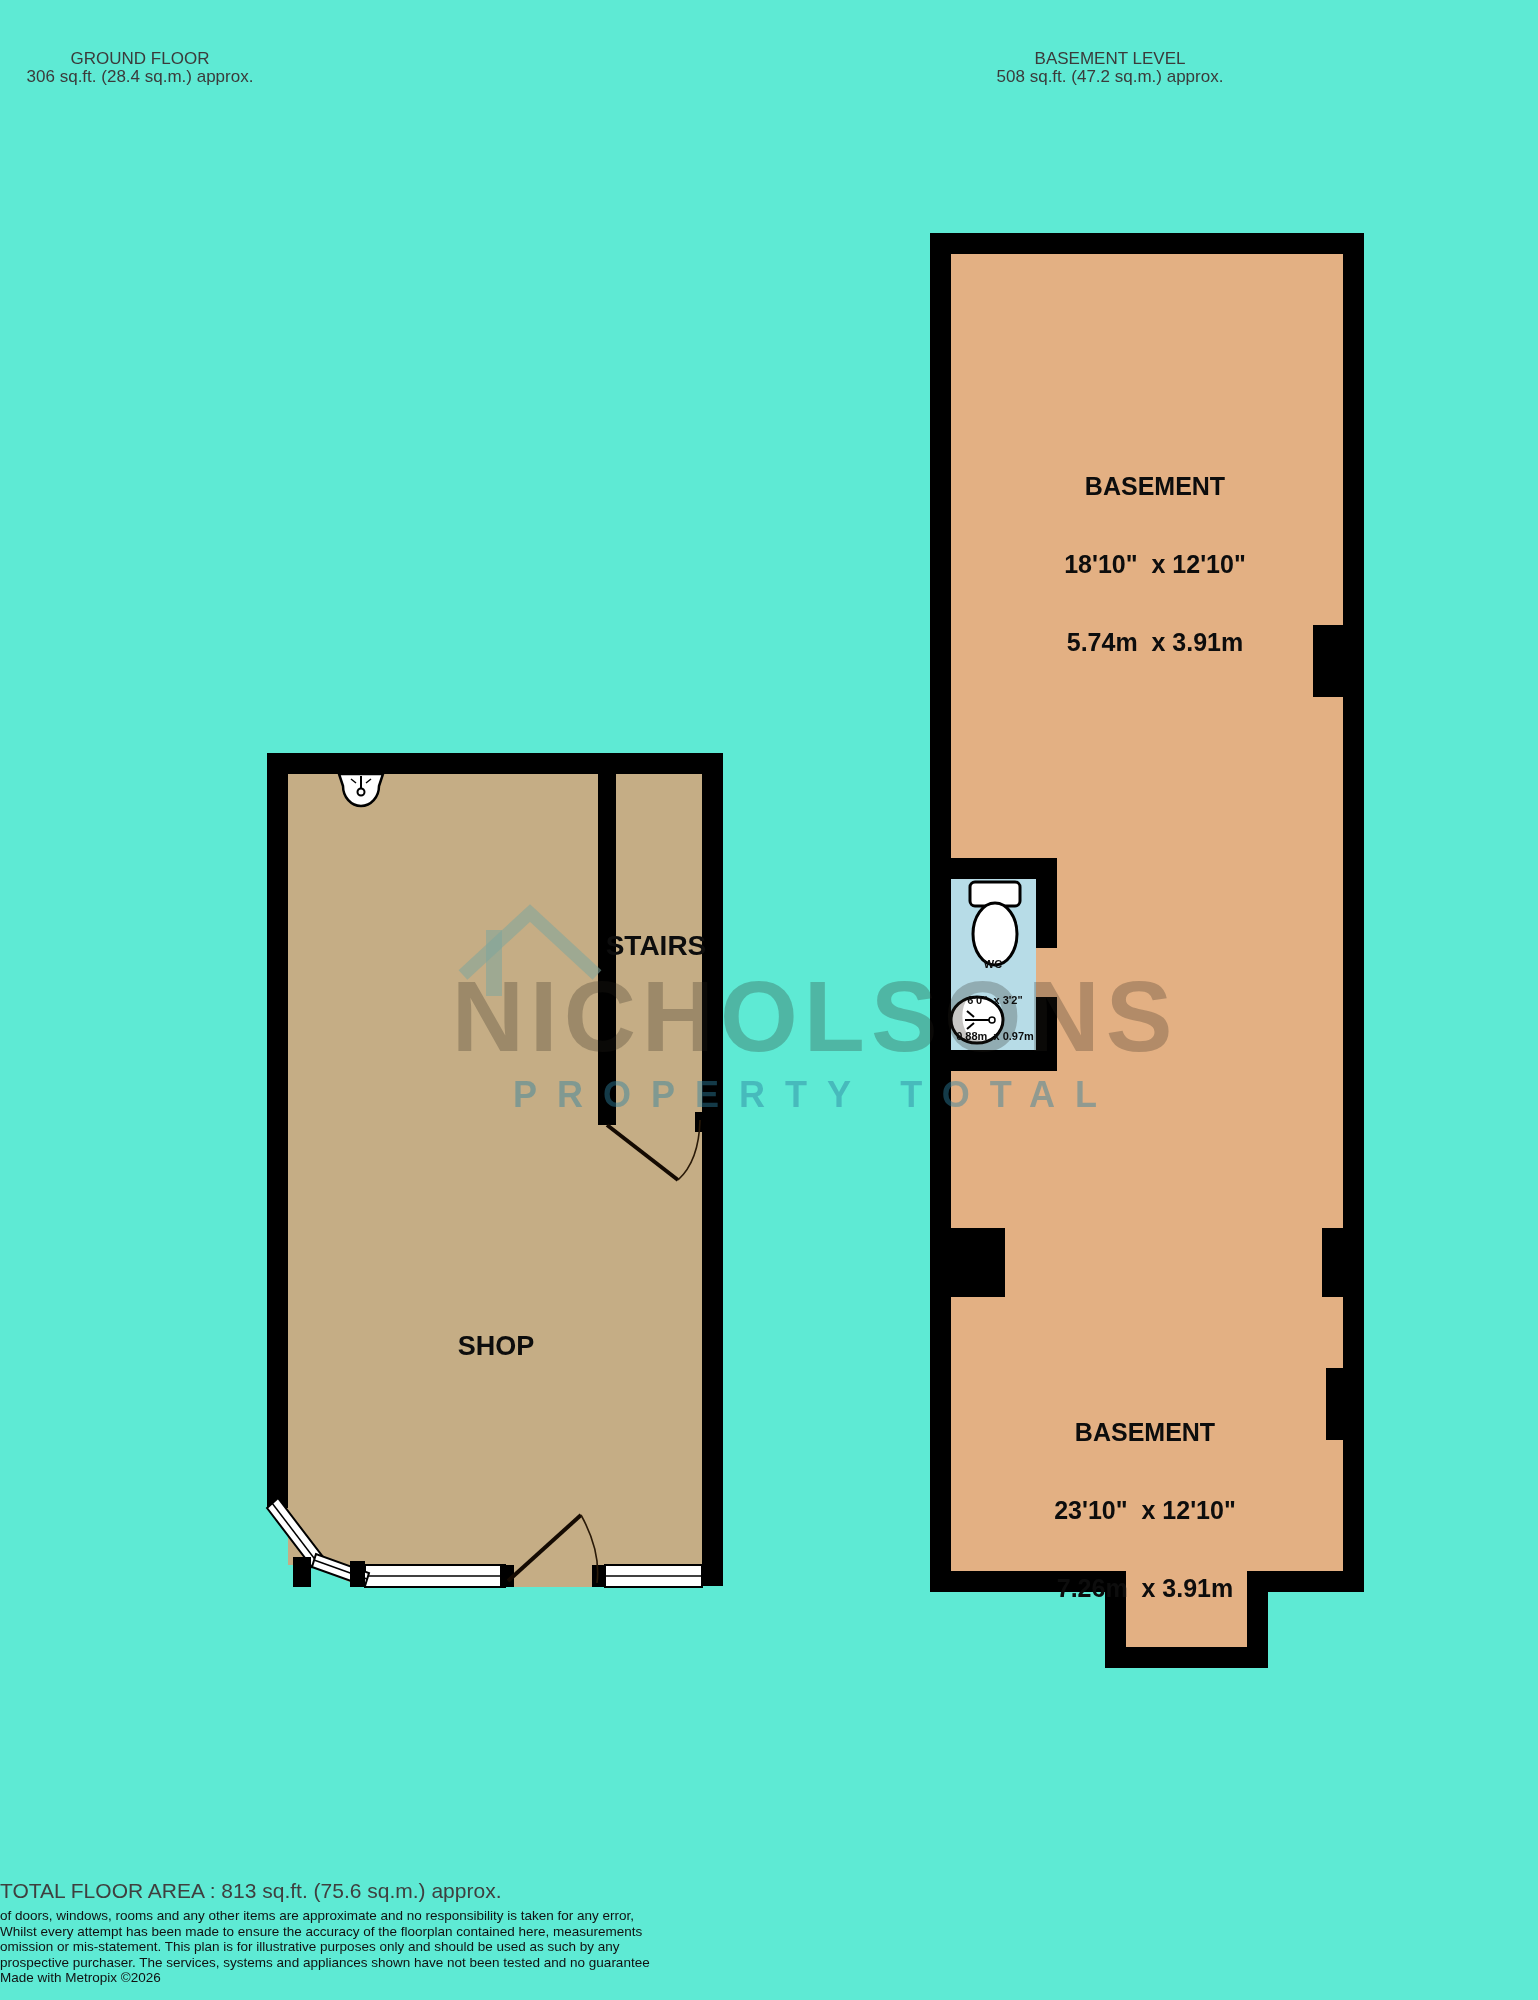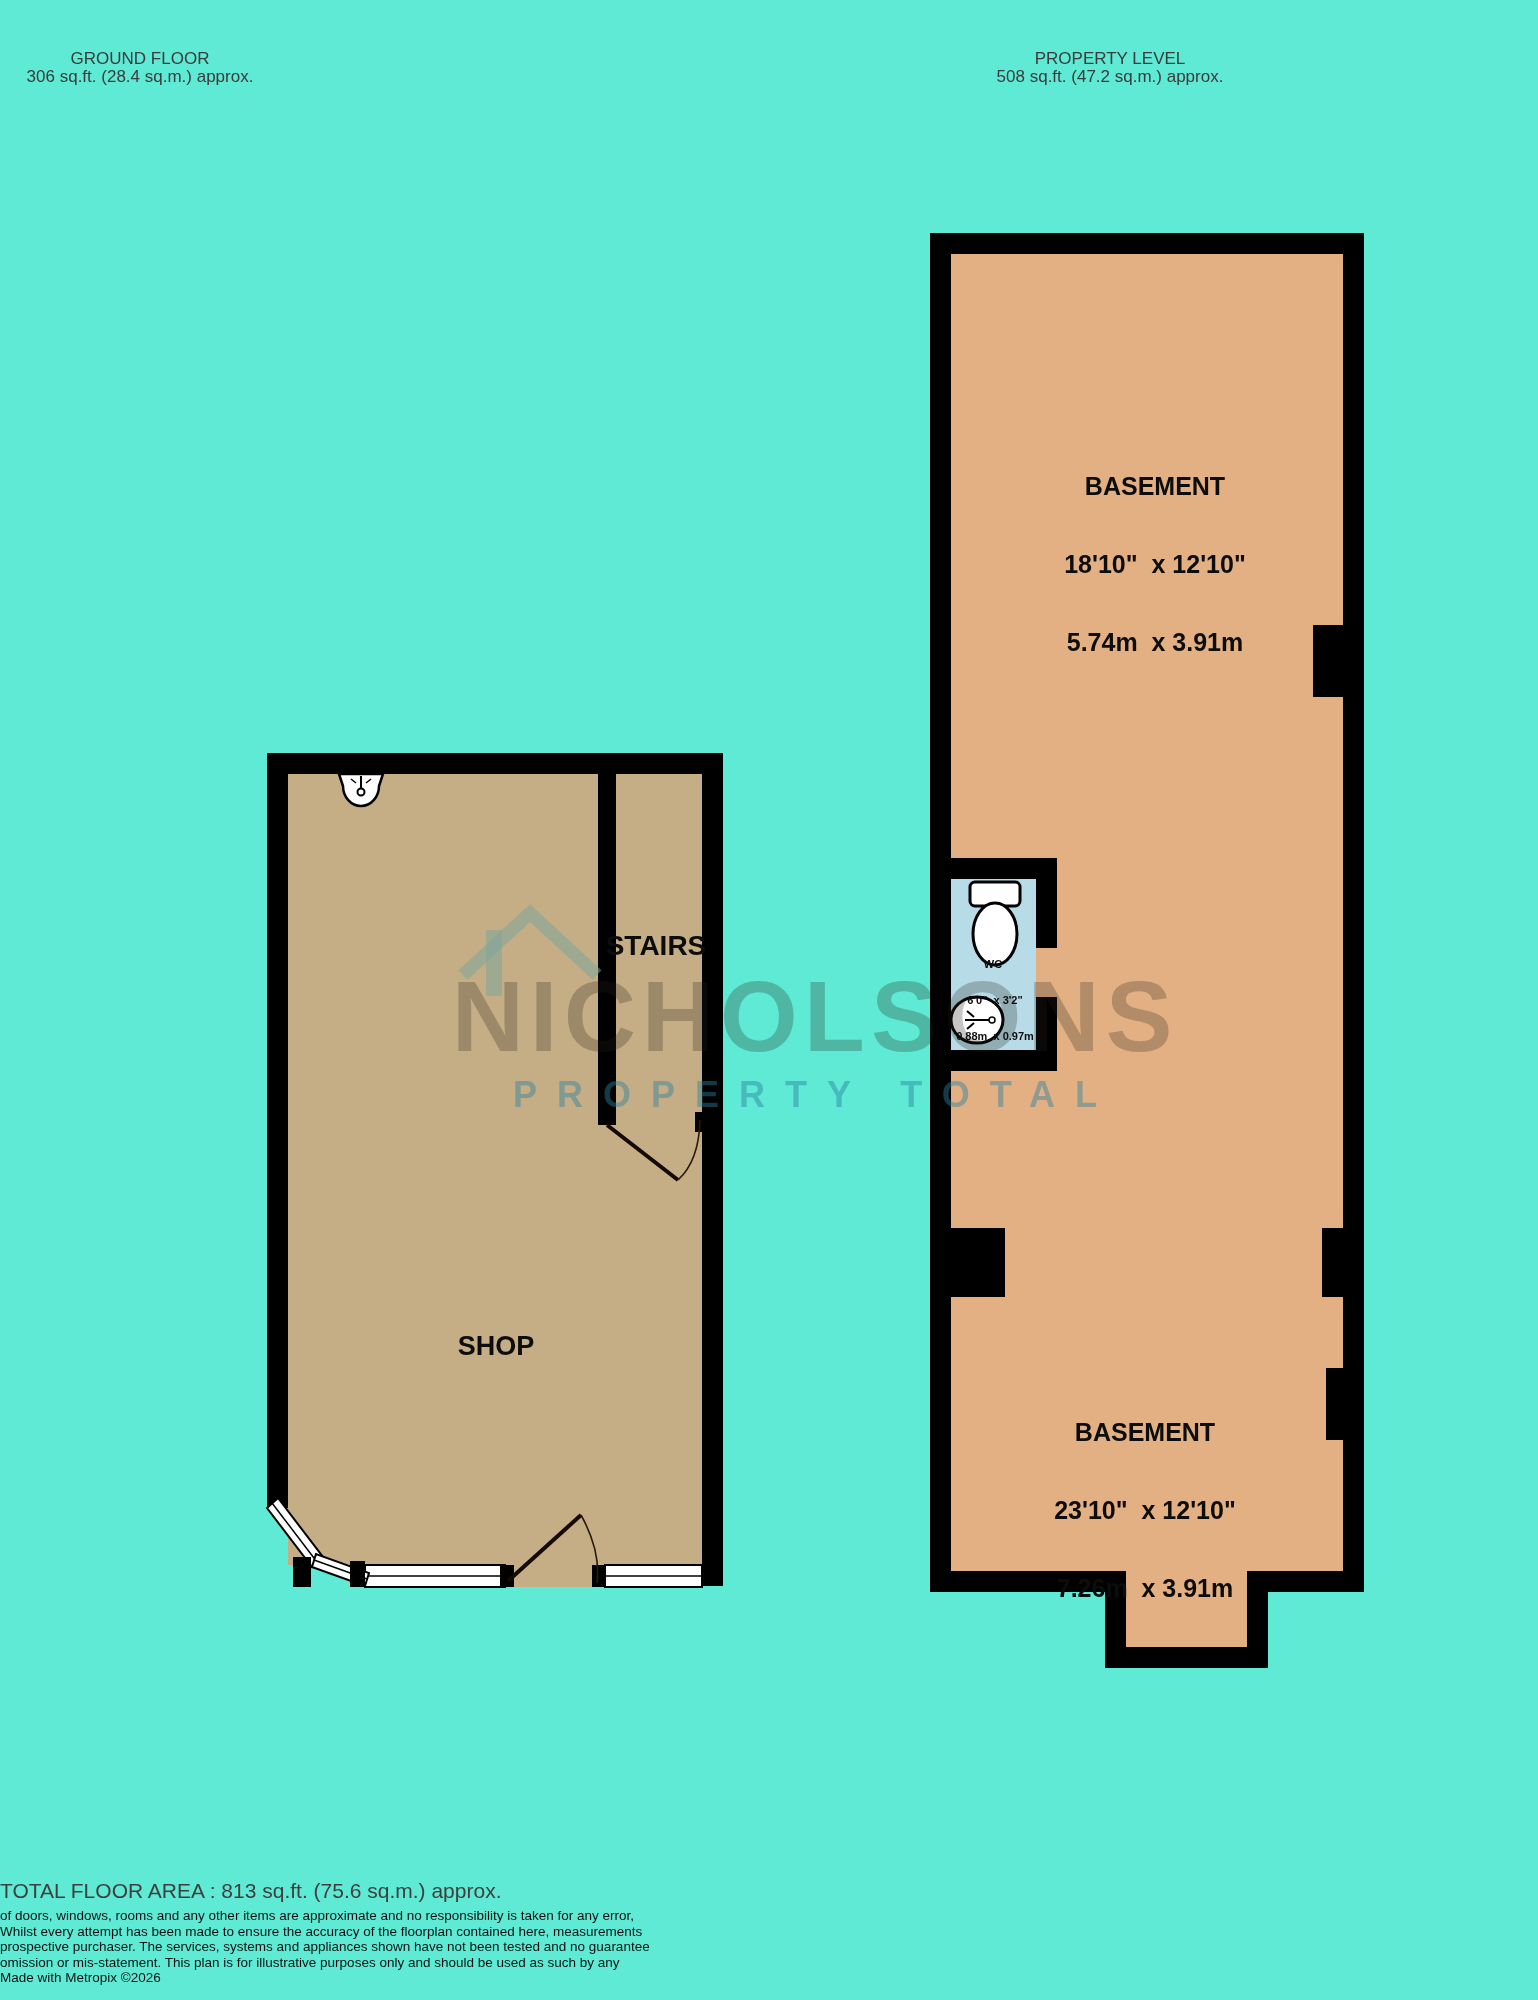--- a/index.html
+++ b/index.html
@@ -29,21 +29,21 @@
 </head>
 <body>
 
 <div id="canvas">
 
   <div class="hdr" style="left:20px;top:50px;width:240px;">
     <div>GROUND FLOOR</div>
     <div>306 sq.ft. (28.4 sq.m.) approx.</div>
   </div>
   <div class="hdr" style="left:985px;top:50px;width:250px;">
-    <div>PROPERTY LEVEL</div>
+    <div>BASEMENT LEVEL</div>
     <div>508 sq.ft. (47.2 sq.m.) approx.</div>
   </div>
 
   <svg class="plan-svg" style="left:920px;top:225px;" width="455" height="1455" viewBox="0 0 455 1455">
 
     <rect x="31" y="29" width="392" height="1317" fill="#e3b083"></rect>
     <rect x="206" y="1346" width="121" height="76" fill="#e3b083"></rect>
     <rect x="31" y="654" width="85" height="171" fill="#b7dce7"></rect>
 
     <rect class="wall" x="10" y="8" width="434" height="21"></rect>
@@ -152,18 +152,18 @@
     <div>6'0"  x 3'2"</div>
     <div>0.88m  x 0.97m</div>
   </div>
   <div class="lbl room-mid" style="left:586px;top:934px;width:140px;">STAIRS</div>
   <div class="lbl" style="left:396px;top:1331px;width:200px;font-size:27px;">SHOP</div>
 
   <div class="footer-line total" style="top:1879px;">TOTAL FLOOR AREA : 813 sq.ft. (75.6 sq.m.) approx.</div>
   <div class="footer-line disc" style="top:1908px;">
     <div>of doors, windows, rooms and any other items are approximate and no responsibility is taken for any error,</div>
     <div>Whilst every attempt has been made to ensure the accuracy of the floorplan contained here, measurements</div>
+    <div>omission or mis-statement. This plan is for illustrative purposes only and should be used as such by any</div>
     <div>prospective purchaser. The services, systems and appliances shown have not been tested and no guarantee</div>
-    <div>omission or mis-statement. This plan is for illustrative purposes only and should be used as such by any</div>
     <div>Made with Metropix ©2026</div>
   </div>
 
 </div>
 
 </body></html>

